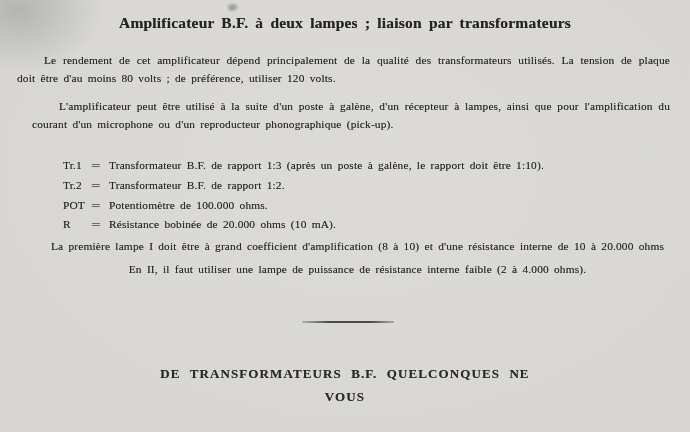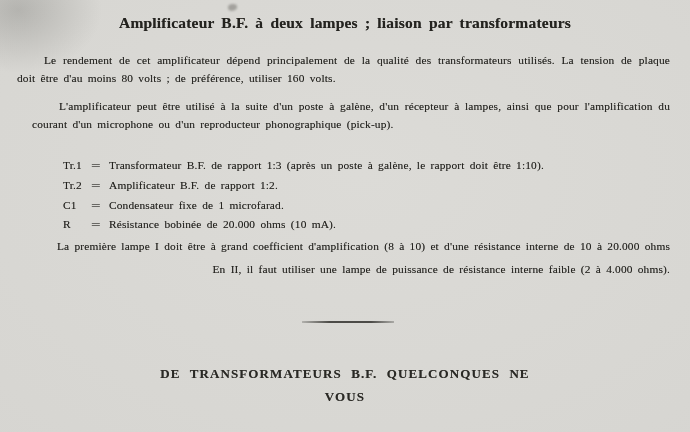--- a/index.html
+++ b/index.html
@@ -59,21 +59,21 @@
     letter-spacing: 0.15px;
     word-spacing: 2.2px;
     white-space: nowrap;
     text-shadow: 0 0 0.4px rgba(20,20,18,0.4);
   }
   .complabel { display: inline-block; width: 28px; }
   .eq { display: inline-block; width: 18px; transform: scaleX(1.5); transform-origin: left center; }
   .note {
     text-indent: 28px;
     white-space: nowrap;
-    text-align: right;
+    text-align: center;
   }
   .note.n1 { margin-top: 8px; }
   .note.n2 { margin-top: 5px; }
   .divider {
     width: 92px;
     height: 2px;
     background: linear-gradient(90deg, rgba(60,60,56,0.25), #4c4b47 30%, #4c4b47 75%, rgba(60,60,56,0.3));
     margin: 43px 0 0 302px;
   }
   .footer {
@@ -90,27 +90,27 @@
   }
 </style>
 </head>
 <body>
 
 <div class="page">
   <div class="speck"></div>
 
   <h1 class="title">Amplificateur B.F. à deux lampes ; liaison par transformateurs</h1>
 
-  <p class="para p1">Le rendement de cet amplificateur dépend principalement de la qualité des transformateurs utilisés. La tension de plaque doit être d'au moins 80 volts ; de préférence, utiliser 160 volts.</p>
+  <p class="para p1">Le rendement de cet amplificateur dépend principalement de la qualité des transformateurs utilisés. La tension de plaque doit être d'au moins 80 volts ; de préférence, utiliser 120 volts.</p>
   <p class="para p2">L'amplificateur peut être utilisé à la suite d'un poste à galène, d'un récepteur à lampes, ainsi que pour l'amplification du courant d'un microphone ou d'un reproducteur phonographique (pick-up).</p>
 
   <div class="complist">
     <div class="comprow"><span class="complabel">Tr.1</span><span class="eq">=</span><span class="compdesc">Transformateur B.F. de rapport 1:3 (après un poste à galène, le rapport doit être 1:10).</span></div>
-    <div class="comprow"><span class="complabel">Tr.2</span><span class="eq">=</span><span class="compdesc">Amplificateur B.F. de rapport 1:2.</span></div>
-    <div class="comprow"><span class="complabel">C1</span><span class="eq">=</span><span class="compdesc">Condensateur fixe de 1 microfarad.</span></div>
+    <div class="comprow"><span class="complabel">Tr.2</span><span class="eq">=</span><span class="compdesc">Transformateur B.F. de rapport 1:2.</span></div>
+    <div class="comprow"><span class="complabel">POT</span><span class="eq">=</span><span class="compdesc">Potentiomètre de 100.000 ohms.</span></div>
     <div class="comprow"><span class="complabel">R</span><span class="eq">=</span><span class="compdesc">Résistance bobinée de 20.000 ohms (10 mA).</span></div>
   </div>
 
   <p class="para note n1">La première lampe I doit être à grand coefficient d'amplification (8 à 10) et d'une résistance interne de 10 à 20.000 ohms</p>
   <p class="para note n2">En II, il faut utiliser une lampe de puissance de résistance interne faible (2 à 4.000 ohms).</p>
 
   <div class="divider"></div>
 
   <div class="footer">
     <div>DE TRANSFORMATEURS B.F. QUELCONQUES NE VOUS</div>

